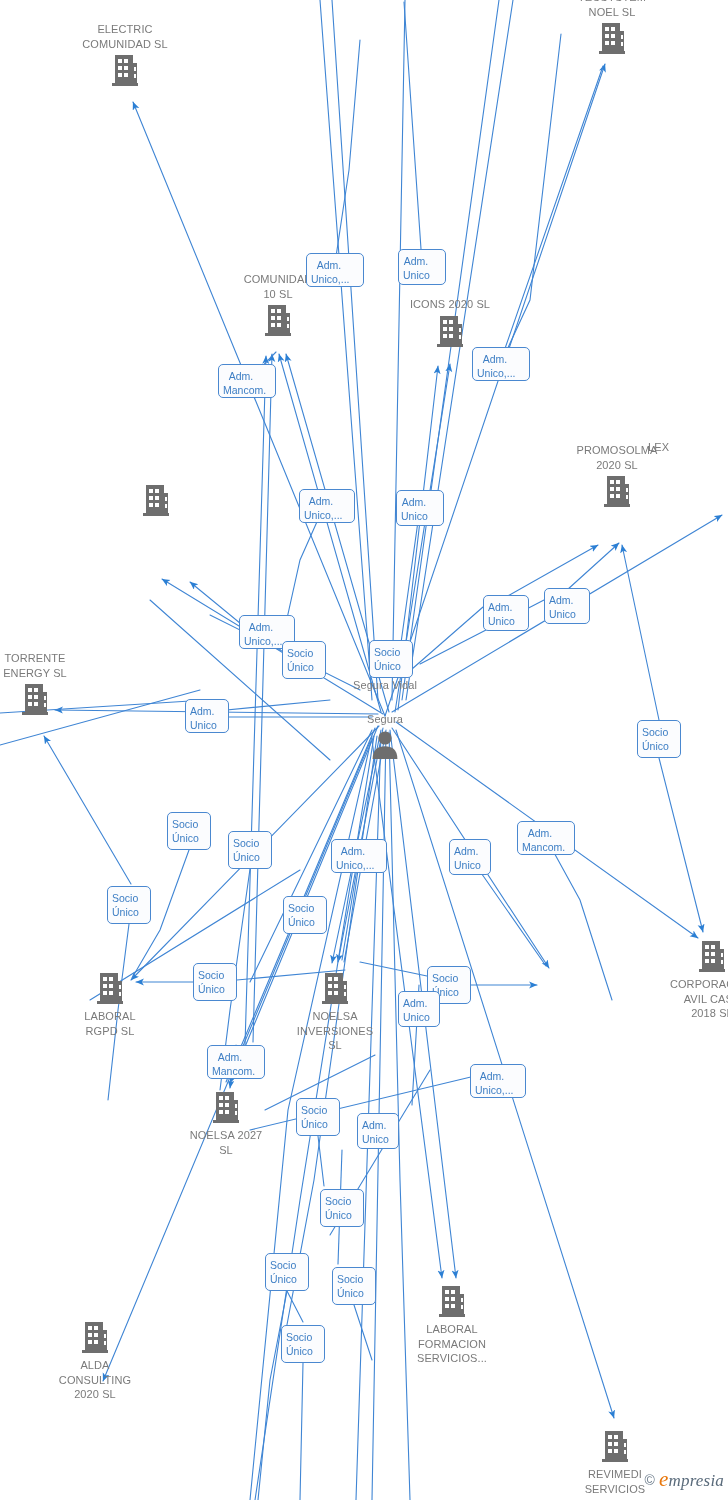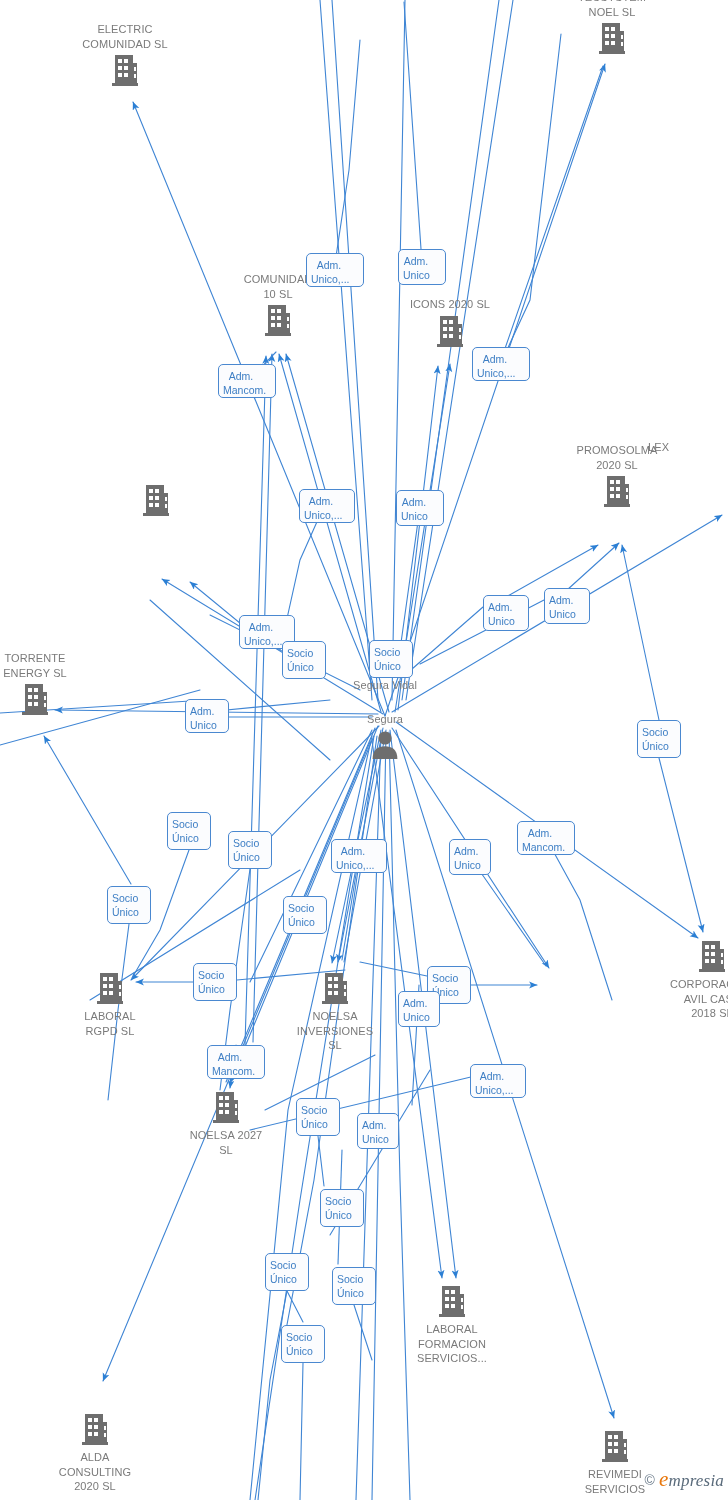--- a/index.html
+++ b/index.html
@@ -484,21 +484,21 @@
             <rect x="26" y="15" width="2" height="4"></rect>
             <rect x="26" y="22" width="2" height="4"></rect>
           </g>
         </svg>
     </span>
     <span class="nlabel">LABORAL
 FORMACION
 SERVICIOS...</span>
   </div>
 
-  <div class="node lbl-below" style="left:95px;top:1411px;">
+  <div class="node lbl-below" style="left:95px;top:1319px;">
     <span class="glyph">
       <svg width="34" height="38" viewBox="0 0 34 38">
           <g fill="#6e6e6e">
             <rect x="7" y="3" width="18" height="30"></rect>
             <rect x="4" y="31" width="26" height="3"></rect>
             <rect x="25" y="11" width="4" height="22"></rect>
           </g>
           <g fill="#ffffff">
             <rect x="10" y="7" width="4" height="4"></rect>
             <rect x="16" y="7" width="4" height="4"></rect>

